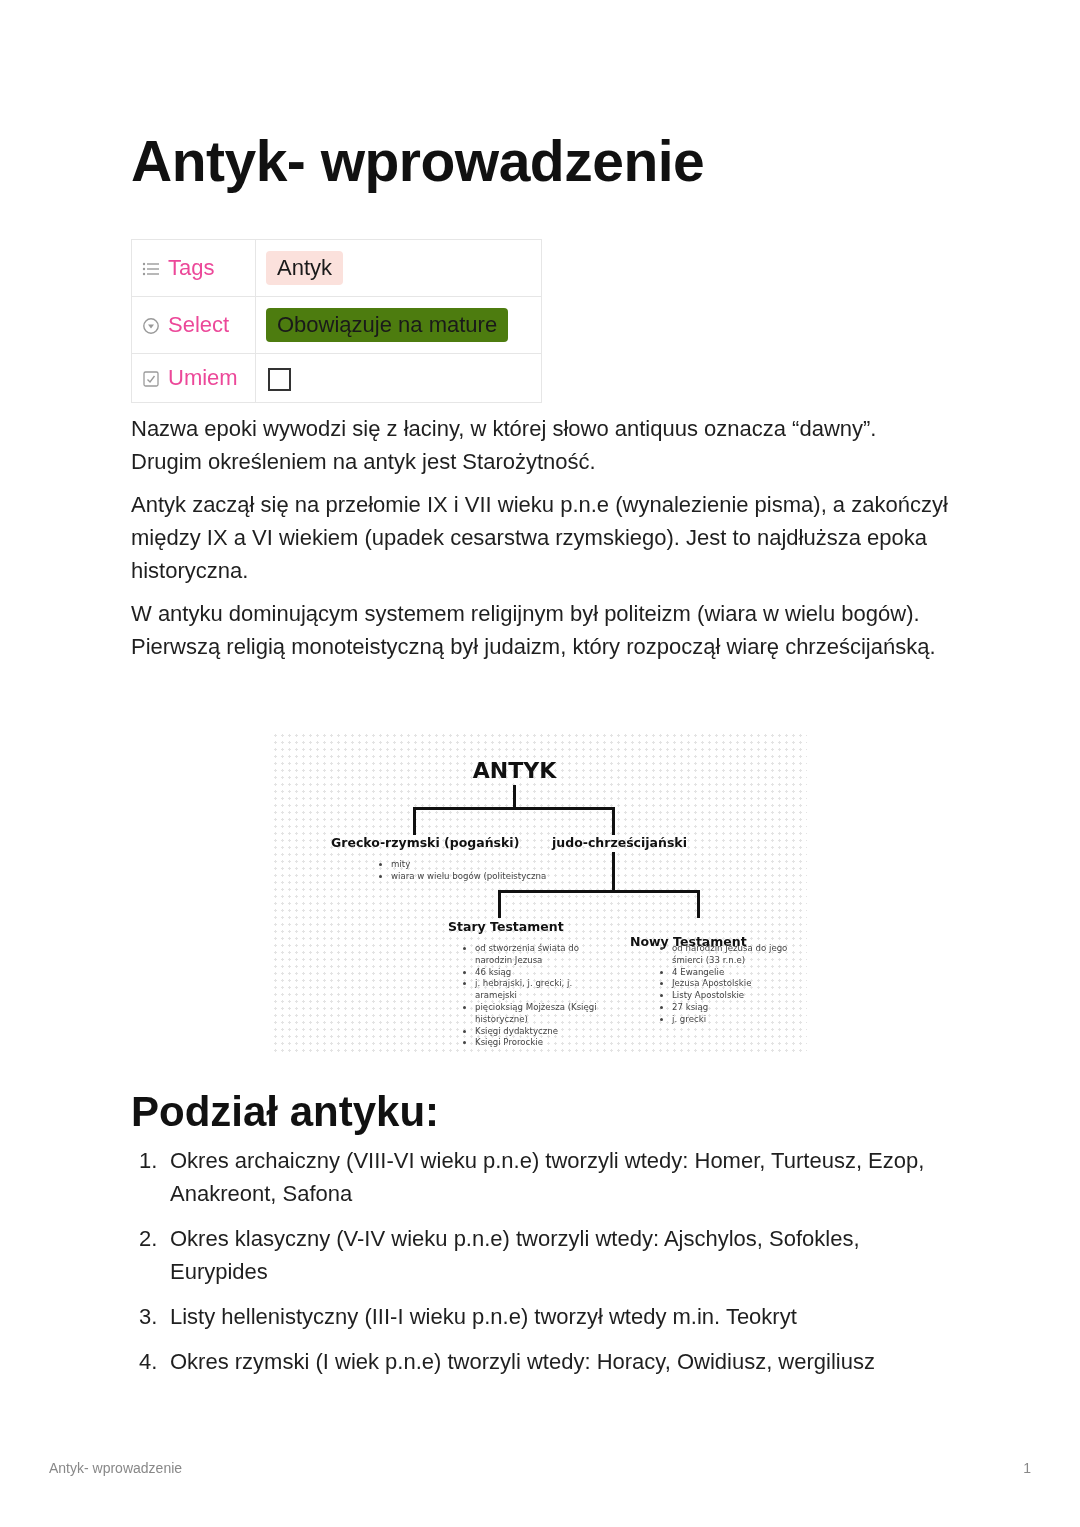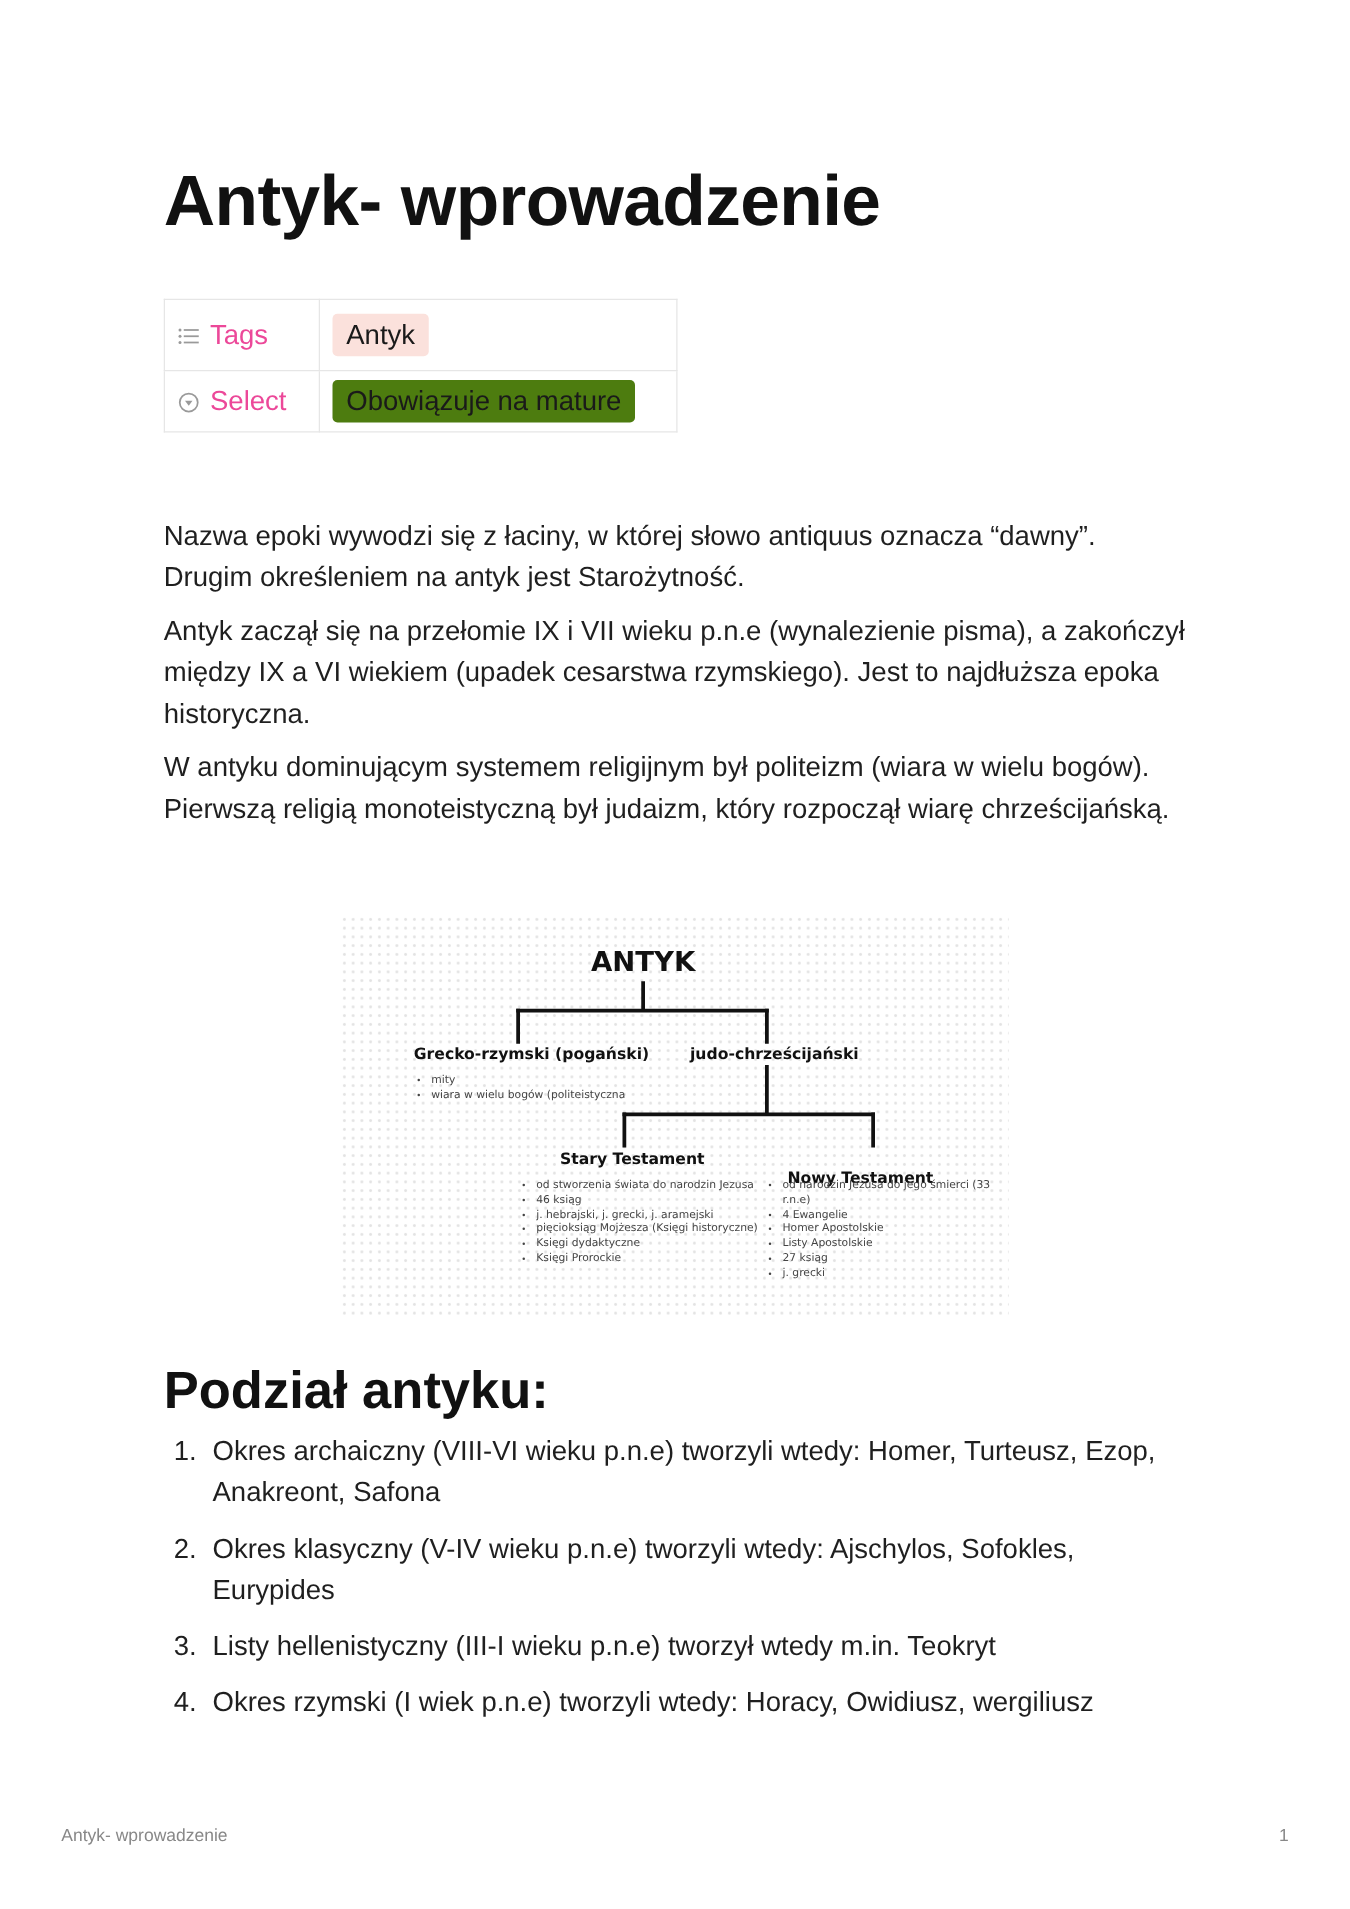--- a/index.html
+++ b/index.html
@@ -40,21 +40,21 @@
       position: absolute; left: 272px; top: 732px; width: 535px; height: 322px;
       background-color: #ffffff;
       background-image: radial-gradient(#e3e3e3 1px, transparent 1.2px);
       background-size: 7px 7px;
       font-family: "DejaVu Sans", sans-serif;
     }
     .diagram .d-title { position: absolute; left: 0; width: 485px; text-align: center; top: 26px; font-size: 22px; font-weight: 700; color: #111; padding-left: 0; }
     .diagram .line { position: absolute; background: #111; }
     .diagram .node { position: absolute; font-size: 12.5px; font-weight: 700; color: #111; white-space: nowrap; }
     .diagram ul { position: absolute; margin: 0; padding-left: 14px; font-size: 8.6px; line-height: 11.8px; color: #444; }
-    .diagram ul li { padding-left: 0; }
+    .diagram ul li { padding-left: 0; margin-left: 46px; }
     h2.section {
       position: absolute; left: 131px; top: 1088px; margin: 0;
       font-size: 42px; font-weight: 700; color: #111; white-space: nowrap;
     }
     ol.periods {
       position: absolute; left: 131px; top: 1144px; width: 800px; margin: 0; padding: 0; list-style: none;
       font-size: 22px; line-height: 33px;
     }
     ol.periods li { position: relative; padding-left: 39px; margin-bottom: 12px; }
     ol.periods li .num { position: absolute; left: 8px; top: 0; }
@@ -93,20 +93,33 @@
         <svg width="18" height="18" viewBox="0 0 18 18">
               <circle cx="9" cy="9" r="7.2" fill="none" stroke="#9a9a9a" stroke-width="1.4"></circle>
               <path d="M6 7.5 L12 7.5 L9 11.5 Z" fill="#9a9a9a"></path>
             </svg>
       </span><span>Select</span>
     </td>
     <td>
       <span class="pill select">Obowiązuje na mature</span>
     </td>
   </tr>
+  <tr>
+    <td class="key">
+      <span class="key-icon">
+        <svg width="18" height="18" viewBox="0 0 18 18">
+              <rect x="2" y="2" width="14" height="14" rx="1.5" fill="none" stroke="#9a9a9a" stroke-width="1.3"></rect>
+              <path d="M5.5 9.5 L8 12 L12.5 6" fill="none" stroke="#9a9a9a" stroke-width="1.4"></path>
+            </svg>
+      </span><span>Umiem</span>
+    </td>
+    <td>
+      <span class="checkbox"></span>
+    </td>
+  </tr>
 </tbody>
   </table>
 
 <p class="para" style="top:412px;">Nazwa epoki wywodzi się z łaciny, w której słowo antiquus oznacza  “dawny”. Drugim określeniem na antyk jest Starożytność.</p>
 <p class="para" style="top:488px;">Antyk zaczął się na przełomie IX i VII wieku p.n.e (wynalezienie pisma), a zakończył między IX a VI wiekiem (upadek cesarstwa rzymskiego). Jest to najdłuższa epoka historyczna.</p>
 <p class="para" style="top:597px;">W antyku dominującym systemem religijnym był politeizm (wiara w wielu bogów). Pierwszą religią monoteistyczną był judaizm, który rozpoczął wiarę chrześcijańską.</p>
 
 <div class="diagram">
   <div class="d-title" style="left:0;width:485px;">ANTYK</div>
 
@@ -135,21 +148,21 @@
     <li>j. hebrajski, j. grecki, j. aramejski</li>
     <li>pięcioksiąg Mojżesza (Księgi historyczne)</li>
     <li>Księgi dydaktyczne</li>
     <li>Księgi Prorockie</li>
   </ul>
 
   <div class="node" style="left:358px; top:202px;">Nowy Testament</div>
   <ul style="left:340px; top:211px; width:170px;">
     <li>od narodzin Jezusa do jego śmierci (33 r.n.e)</li>
     <li>4 Ewangelie</li>
-    <li>Homer Apostolskie</li>
+    <li>Jezusa Apostolskie</li>
     <li>Listy Apostolskie</li>
     <li>27 ksiąg</li>
     <li>j. grecki</li>
   </ul>
 </div>
 
 <h2 class="section">Podział antyku:</h2>
 
 <ol class="periods">
   <li>

